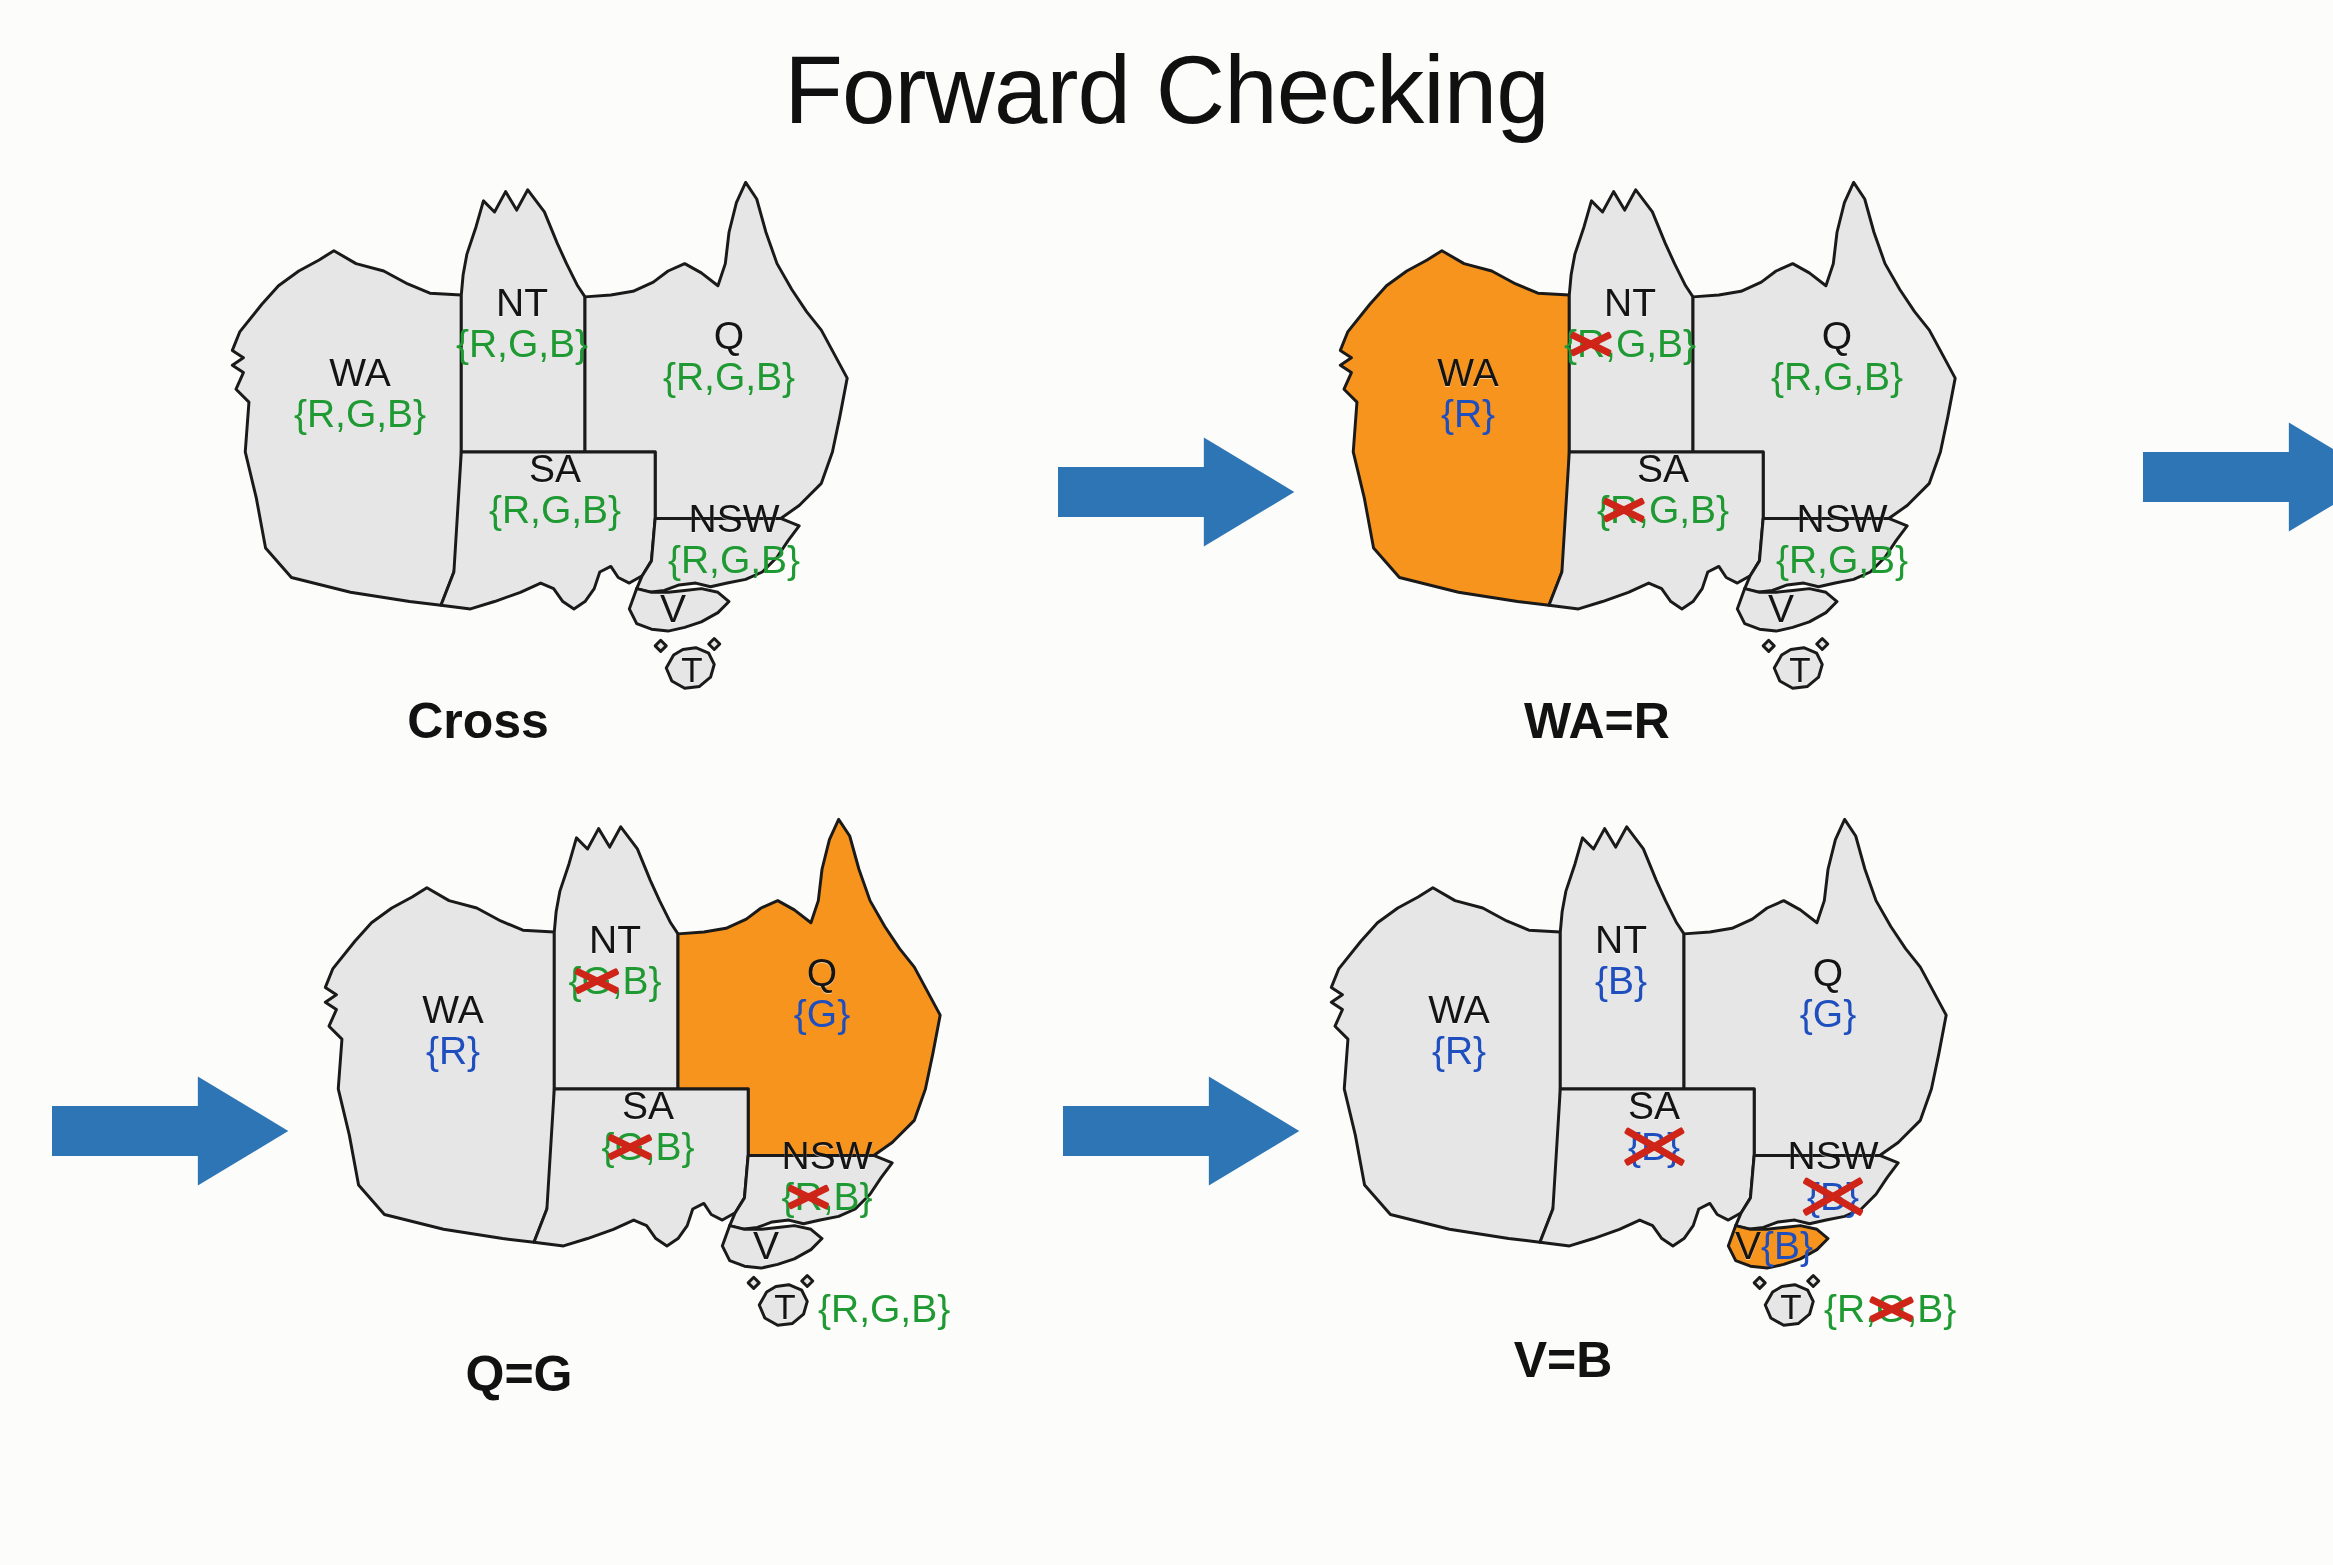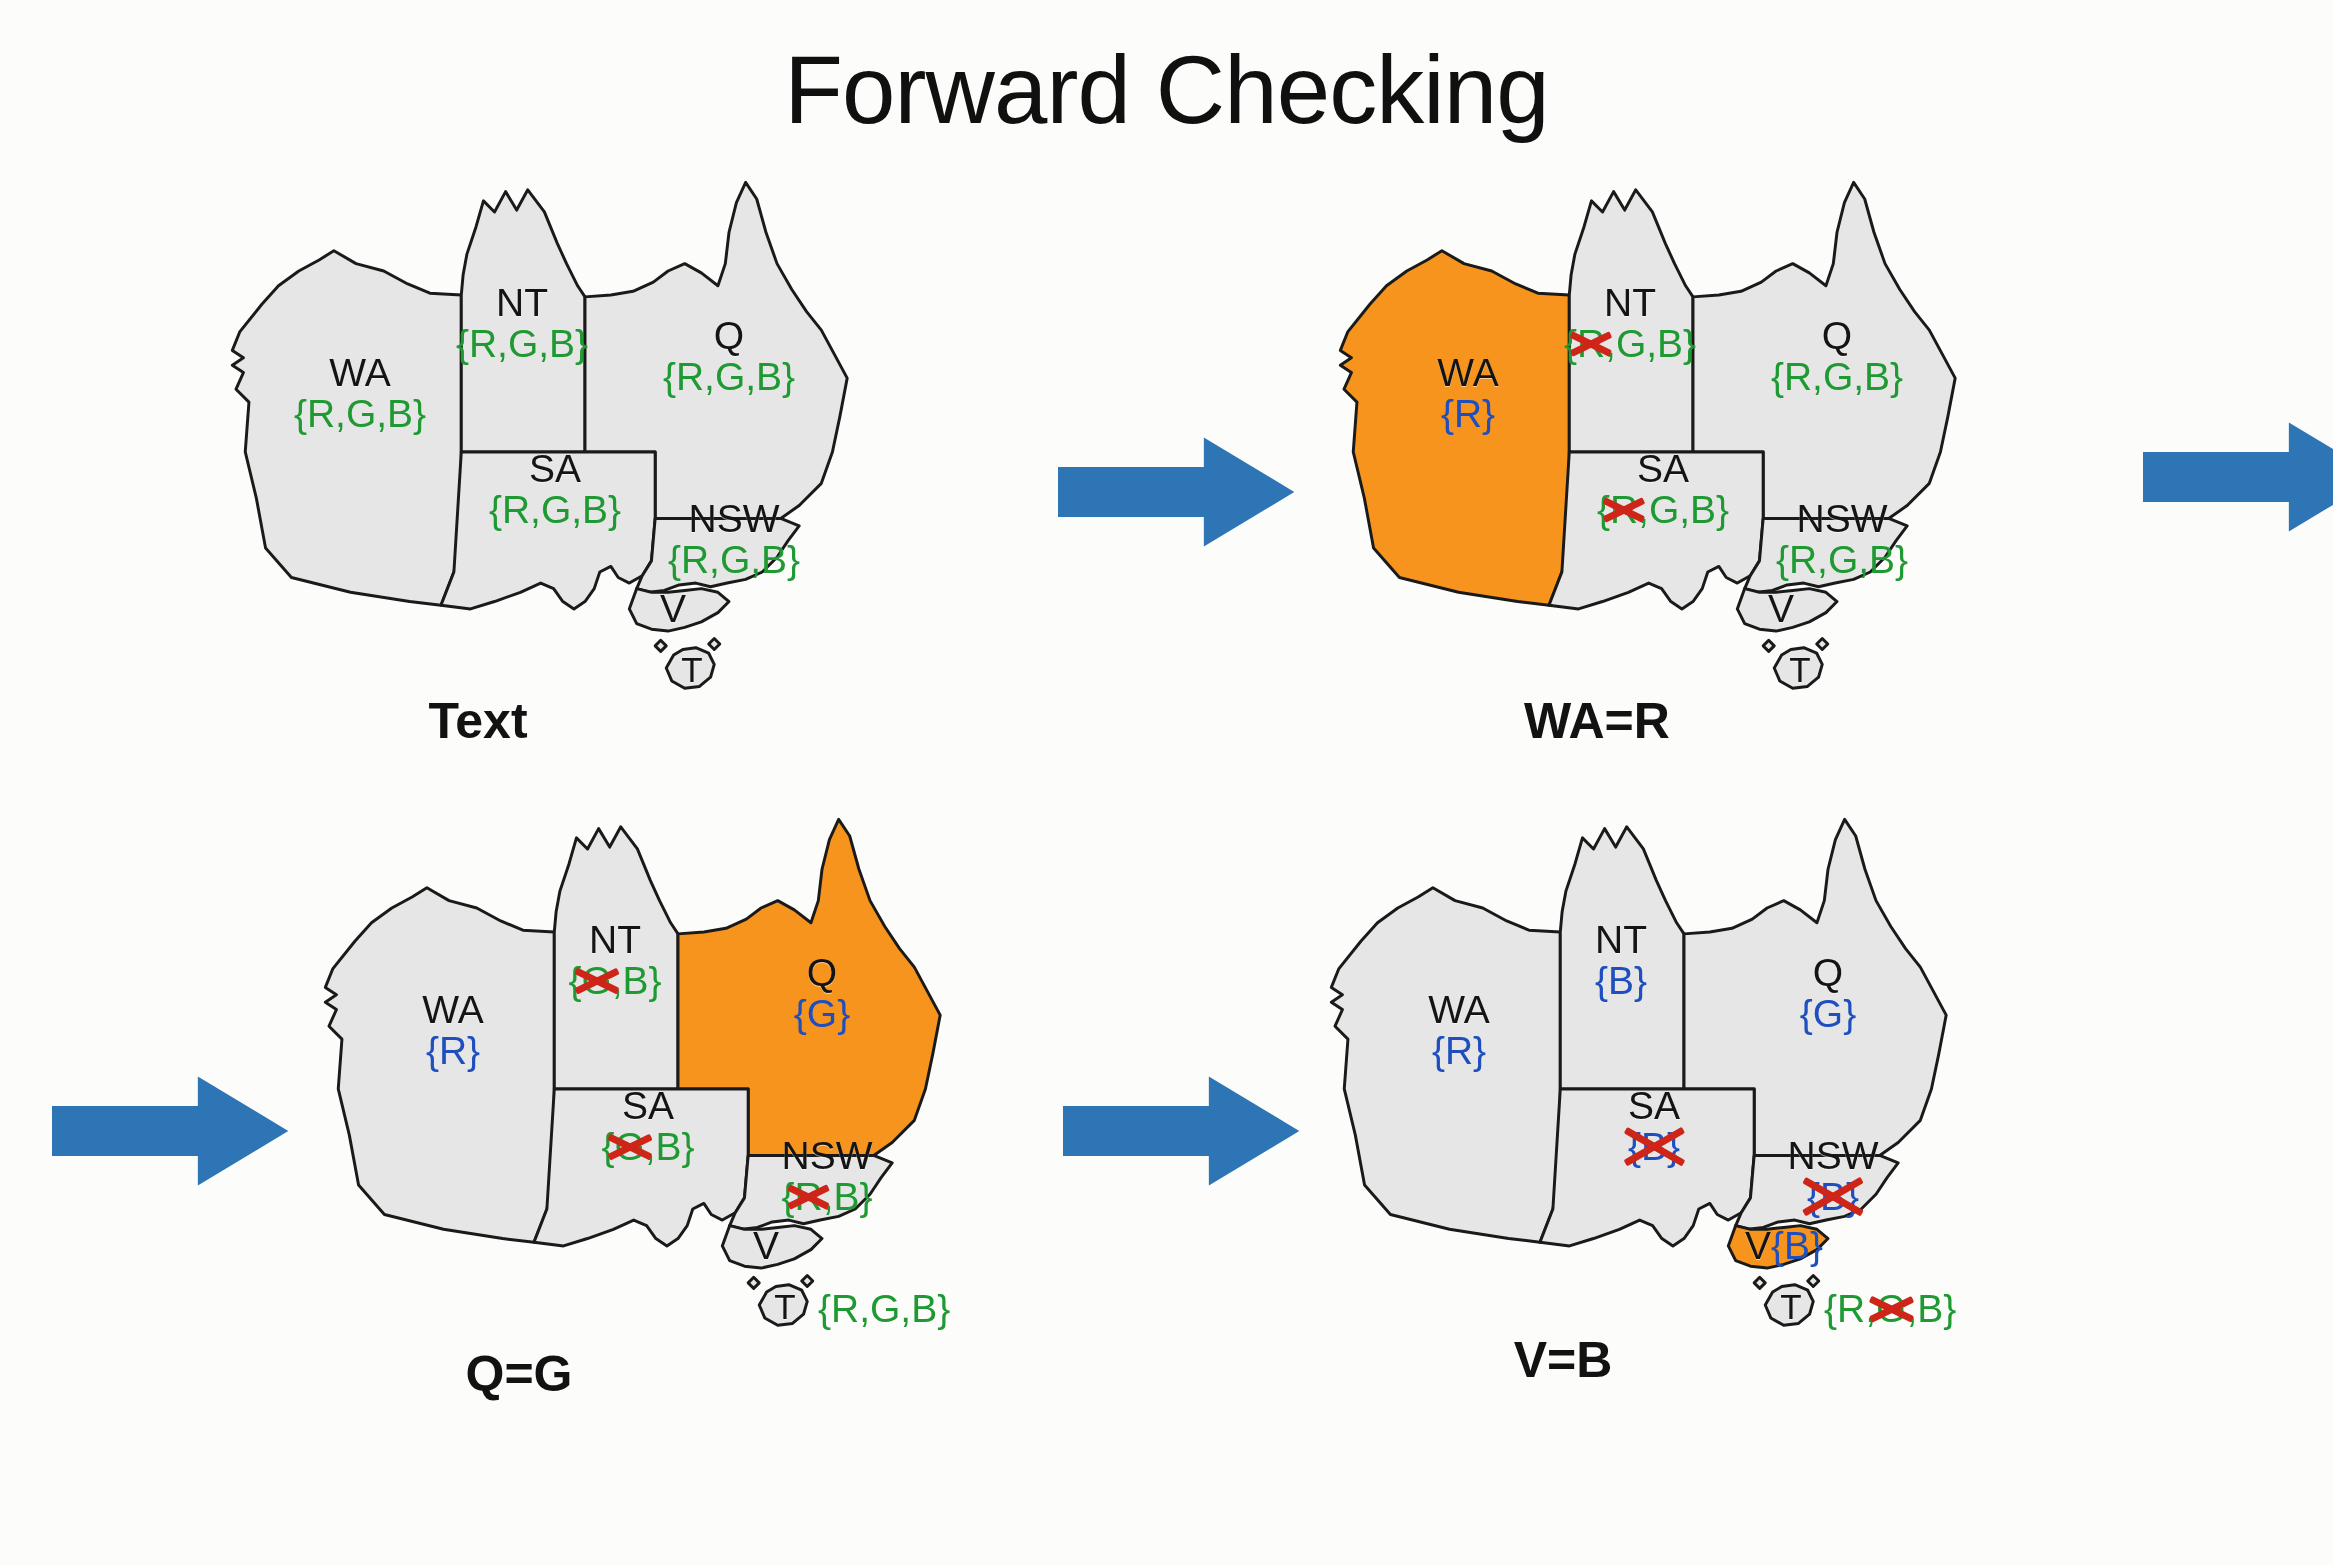--- a/index.html
+++ b/index.html
@@ -214,21 +214,21 @@
       </div>
 
       <div class="region-label" style="left:461px; top:434px;">
         <span class="region-name">V</span>
       </div>
 
       <div class="region-label" style="left:480px; top:495px;">
         <span class="region-name" style="font-size:35px;">T</span>
       </div>
     </div>
-    <div class="caption" style="left:266px; top:517px;">Text</div>
+    <div class="caption" style="left:266px; top:517px;">Cross</div>
   </div>
 
   <div class="panel" id="panel-2">
     <div class="map-wrap">
       <svg class="map-svg" viewBox="0 0 860 560">
         <g stroke="#1a1a1a" stroke-width="3.2" stroke-linejoin="round">
           <path fill="#f7941e" d="M30,170 L22,190 L34,198 L22,206 L34,214 L26,232 L40,246 L36,300 L48,350 L58,404 L86,436 L150,452 L214,462 L248,466 L262,430 L270,392 L270,130 L236,128 L212,118 L186,104 L156,96 L132,82 L116,92 L94,104 L72,120 L54,140 Z"></path>
           <path fill="#e6e6e6" d="M270,130 L270,300 L404,300 L404,132 L396,120 L384,96 L374,74 L360,40 L342,16 L330,38 L318,18 L306,40 L294,28 L286,56 L276,86 L272,108 Z"></path>
           <path fill="#e6e6e6" d="M404,132 L404,300 L480,300 L480,372 L616,372 L636,358 L660,334 L672,300 L680,262 L688,220 L674,194 L660,168 L644,148 L628,124 L612,96 L600,62 L590,26 L578,8 L568,30 L560,62 L556,96 L548,120 L530,106 L512,96 L494,104 L478,116 L456,126 L432,130 Z"></path>
           <path fill="#e6e6e6" d="M270,300 L262,430 L248,466 L280,470 L306,462 L334,452 L356,442 L370,448 L380,462 L392,470 L404,462 L414,448 L420,430 L432,424 L440,436 L452,442 L466,434 L476,418 L480,372 L480,300 Z"></path>
@@ -366,21 +366,21 @@
       <div class="region-label" style="left:343px; top:314px;">
         <span class="region-name">SA</span>
         <span class="region-dom dom-blue"><span class="tok crossed-wide">{B}</span></span>
       </div>
 
       <div class="region-label" style="left:522px; top:364px;">
         <span class="region-name">NSW</span>
         <span class="region-dom dom-blue"><span class="tok crossed-wide">{B}</span></span>
       </div>
 
-      <div class="region-label" style="left:473px; top:434px;">
+      <div class="region-label" style="left:463px; top:434px;">
         <span class="region-name" style="display:inline;">V</span><span class="region-dom dom-blue" style="display:inline;"><span class="tok">{B}</span></span>
       </div>
 
       <div class="region-label" style="left:480px; top:495px;">
         <span class="region-name" style="font-size:35px;">T</span>
       </div>
 
       <div class="tas-domain" style="left:513px; top:497px;">
         <span>{R,</span><span class="tok crossed">G</span><span>,B}</span>
       </div>

